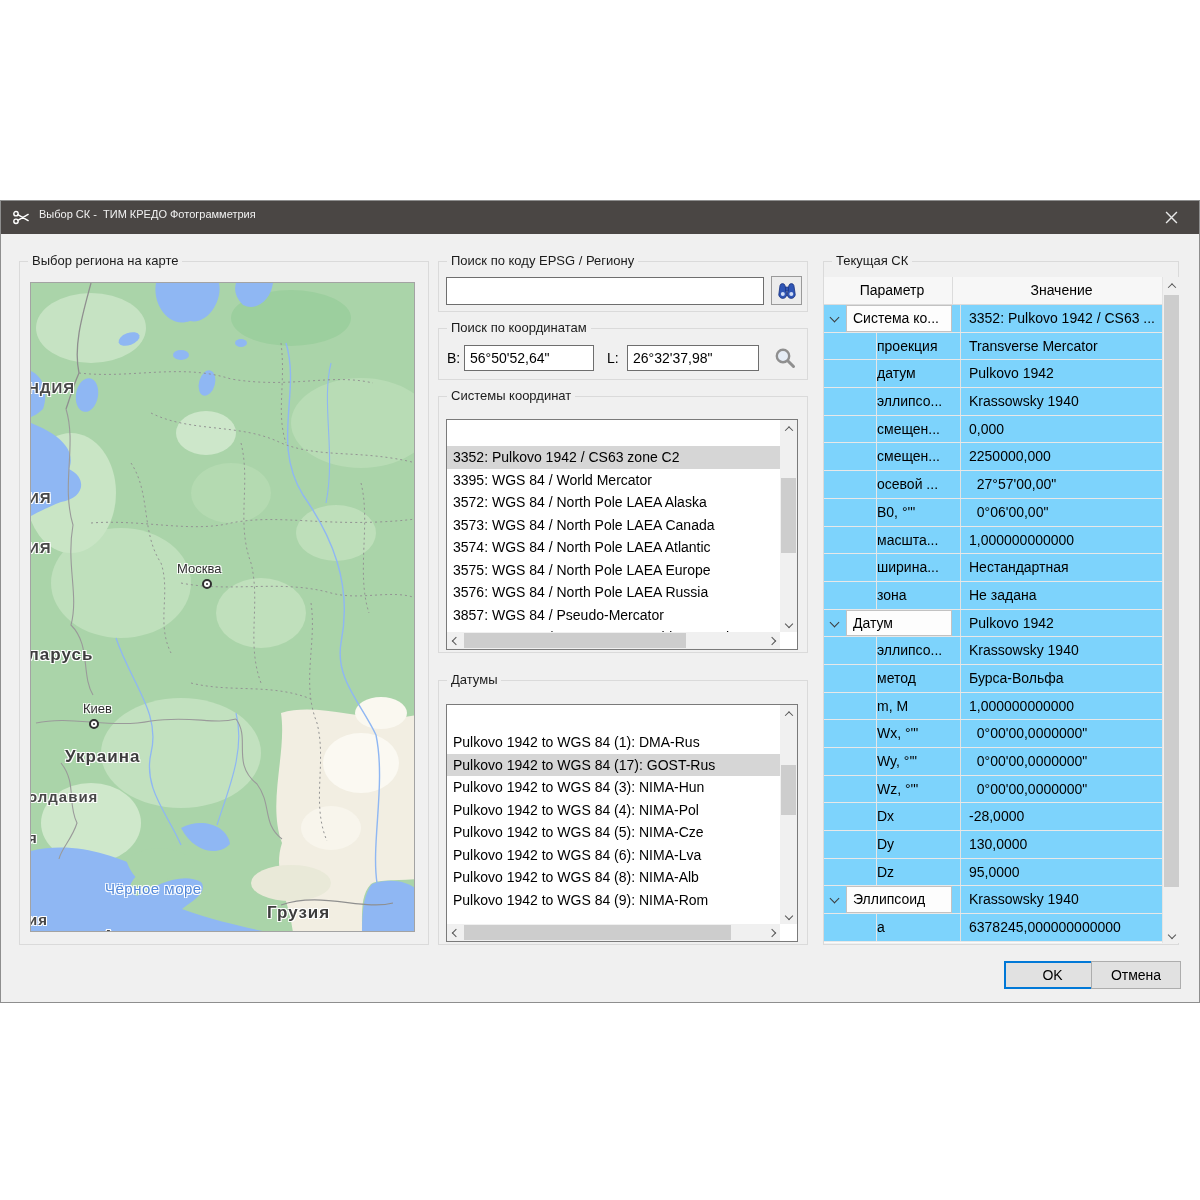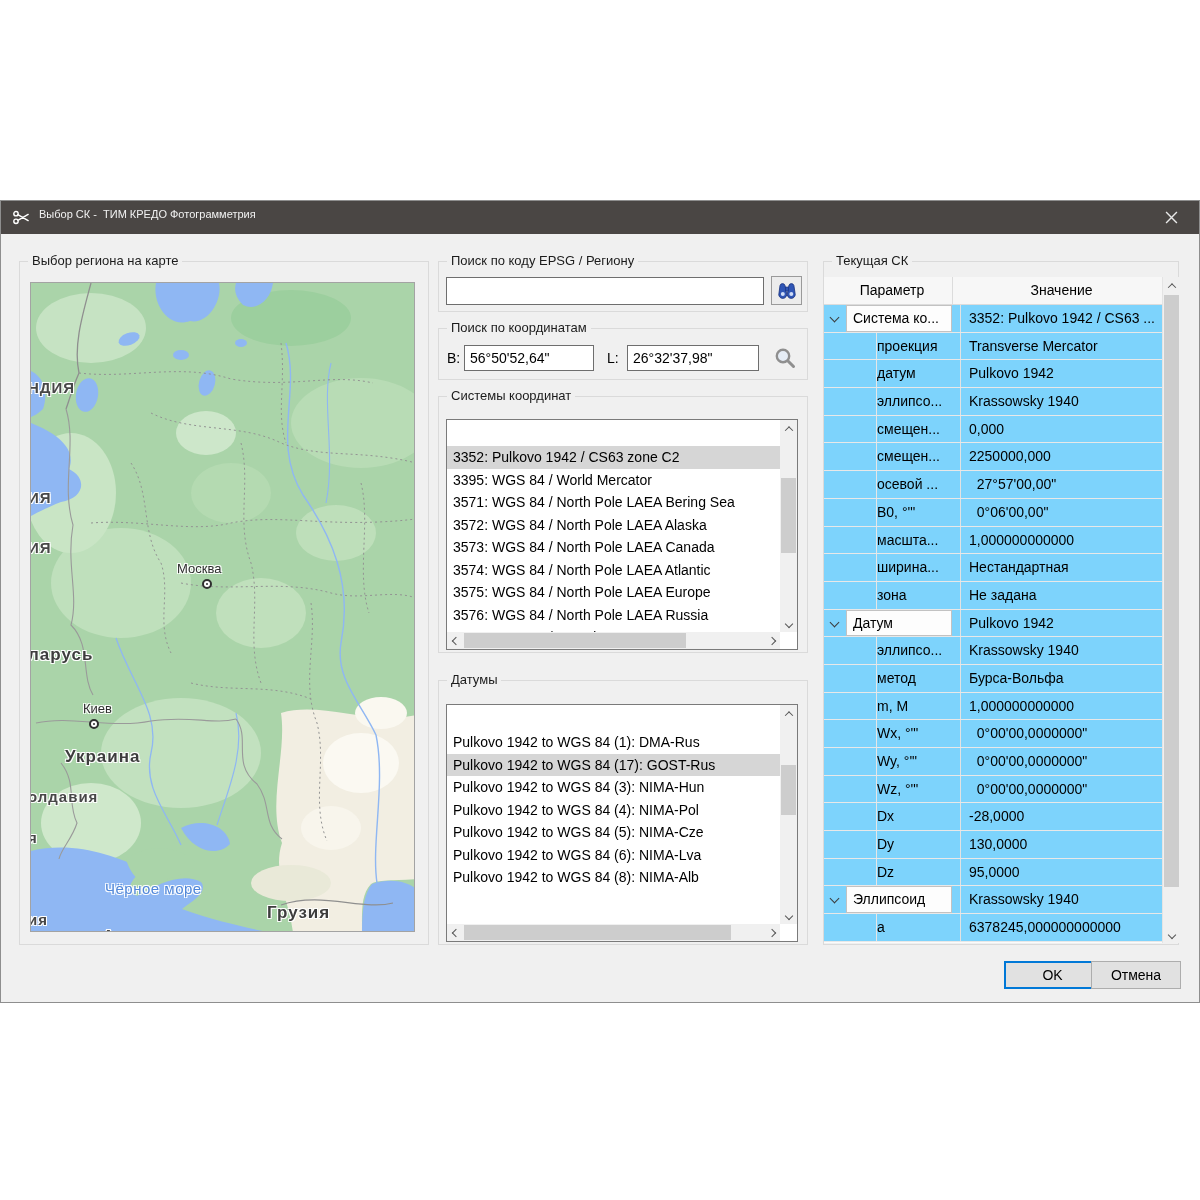--- a/index.html
+++ b/index.html
@@ -209,21 +209,20 @@
       </svg>
     </span>
   </div>
 
   <div class="grp" style="left:437px; top:195px; width:370px; height:257px;">
     <span class="glabel">Системы координат</span>
     <div class="listbox" style="left:7px; top:22px; width:352px; height:231px;">
       <div class="lb-rows">
           <div class="lb-row sel">3352: Pulkovo 1942 / CS63 zone C2</div>
           <div class="lb-row">3395: WGS 84 / World Mercator</div>
-          <div class="lb-row">3571: WGS 84 / North Pole LAEA Bering Sea</div>
           <div class="lb-row">3572: WGS 84 / North Pole LAEA Alaska</div>
           <div class="lb-row">3573: WGS 84 / North Pole LAEA Canada</div>
           <div class="lb-row">3574: WGS 84 / North Pole LAEA Atlantic</div>
           <div class="lb-row">3575: WGS 84 / North Pole LAEA Europe</div>
           <div class="lb-row">3576: WGS 84 / North Pole LAEA Russia</div>
           <div class="lb-row">3857: WGS 84 / Pseudo-Mercator</div>
           <div class="lb-row">3973: WGS 84 / NSIDC EASE-Grid 2.0 North</div>
         </div>
       <div class="vsb">
         <span class="sb-btn a1">
@@ -250,20 +249,21 @@
     <span class="glabel">Датумы</span>
     <div class="listbox" style="left:7px; top:23px; width:352px; height:238px;">
       <div class="lb-rows">
           <div class="lb-row">Pulkovo 1942 to WGS 84 (1): DMA-Rus</div>
           <div class="lb-row sel">Pulkovo 1942 to WGS 84 (17): GOST-Rus</div>
           <div class="lb-row">Pulkovo 1942 to WGS 84 (3): NIMA-Hun</div>
           <div class="lb-row">Pulkovo 1942 to WGS 84 (4): NIMA-Pol</div>
           <div class="lb-row">Pulkovo 1942 to WGS 84 (5): NIMA-Cze</div>
           <div class="lb-row">Pulkovo 1942 to WGS 84 (6): NIMA-Lva</div>
           <div class="lb-row">Pulkovo 1942 to WGS 84 (8): NIMA-Alb</div>
+          <div class="lb-row">Pulkovo 1942 to WGS 84 (9): NIMA-Rom</div>
         </div>
       <div class="vsb">
         <span class="sb-btn a1">
             <i class="cv up"></i>
           </span>
         <div class="vthumb" style="top:60px; height:50px;"></div>
         <span class="sb-btn a2">
             <i class="cv down"></i>
           </span>
       </div>

